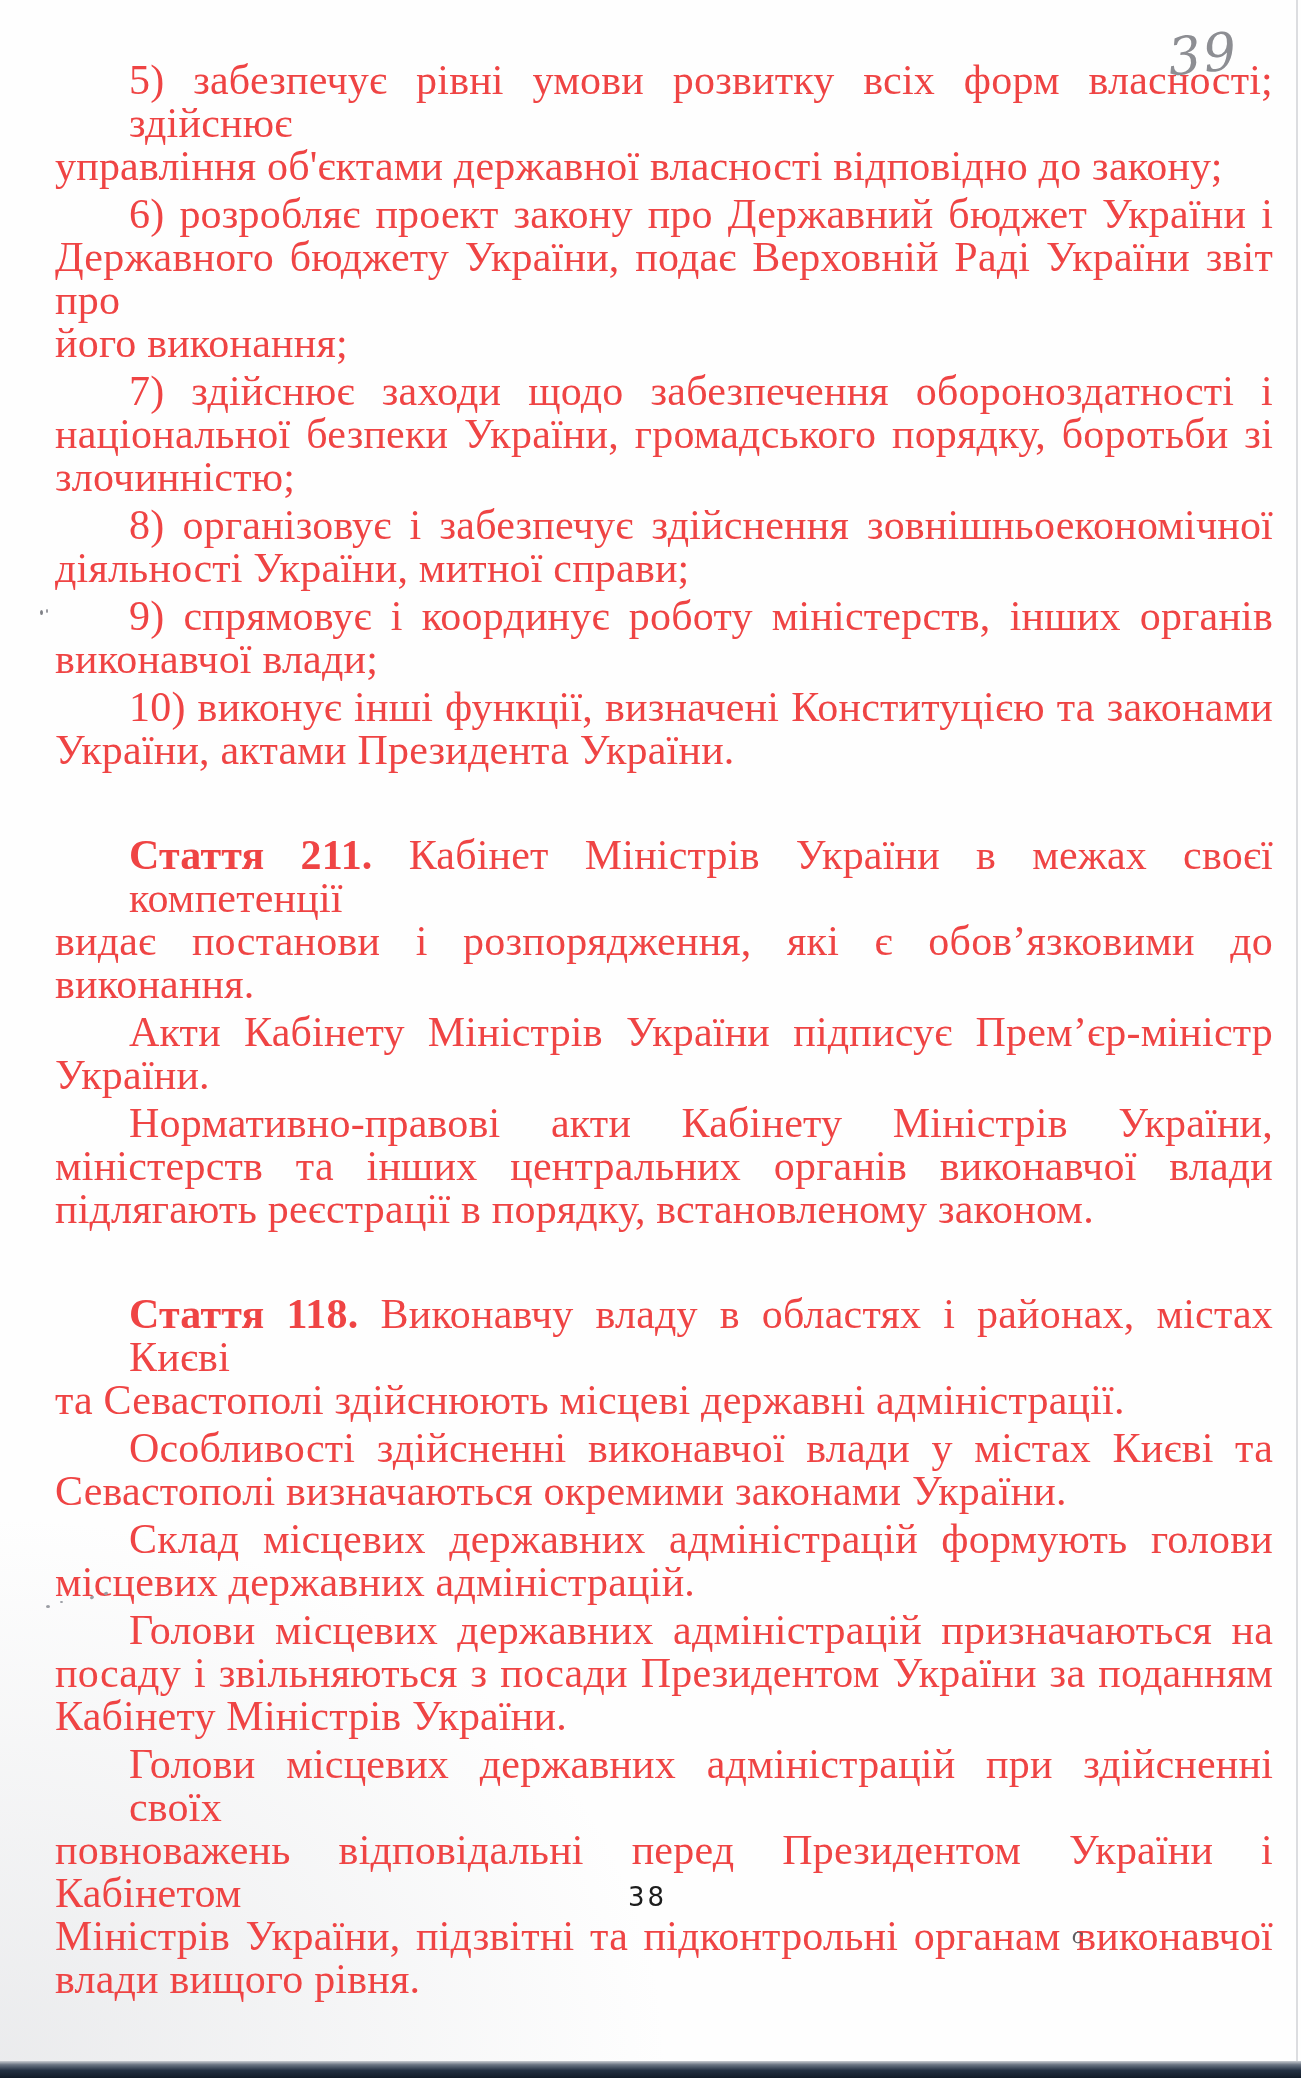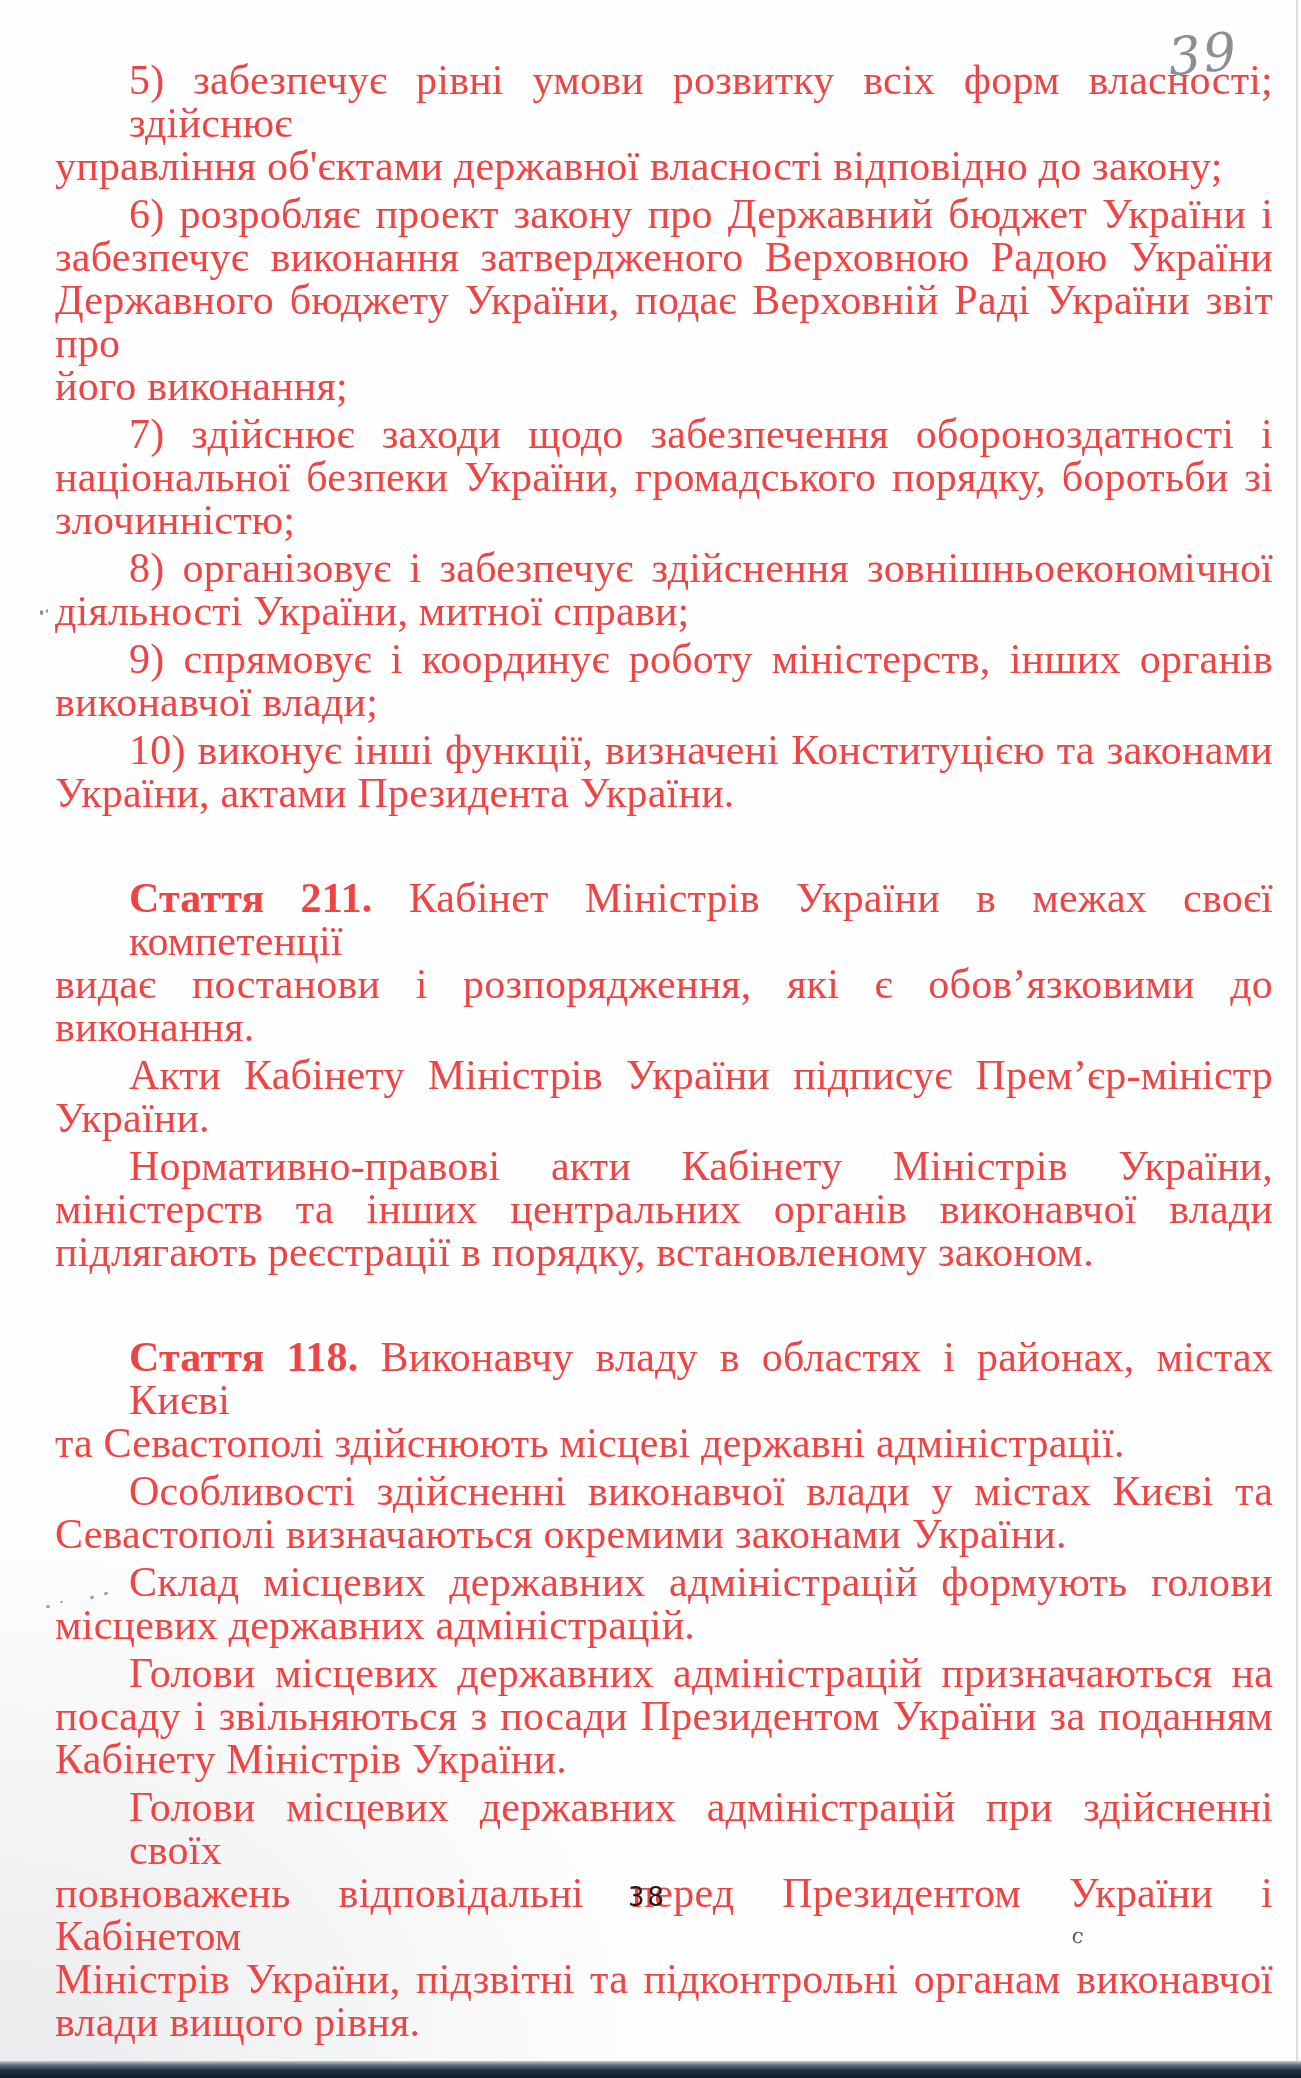--- a/index.html
+++ b/index.html
@@ -100,21 +100,20 @@
 
 <div class="handwritten-note">39</div>
 
 <div class="doc-text">
     <div class="para">
       <div class="line first">5) забезпечує рівні умови розвитку всіх форм власності; здійснює</div>
       <div class="line last">управління об'єктами державної власності відповідно до закону;</div>
     </div>
     <div class="para">
       <div class="line first">6) розробляє проект закону про Державний бюджет України і</div>
-      <div class="line">забезпечує виконання затвердженого Верховною Радою України</div>
       <div class="line">Державного бюджету України, подає Верховній Раді України звіт про</div>
       <div class="line last">його виконання;</div>
     </div>
     <div class="para">
       <div class="line first">7) здійснює заходи щодо забезпечення обороноздатності і</div>
       <div class="line">національної безпеки України, громадського порядку, боротьби зі</div>
       <div class="line last">злочинністю;</div>
     </div>
     <div class="para">
       <div class="line first">8) організовує і забезпечує здійснення зовнішньоекономічної</div>

